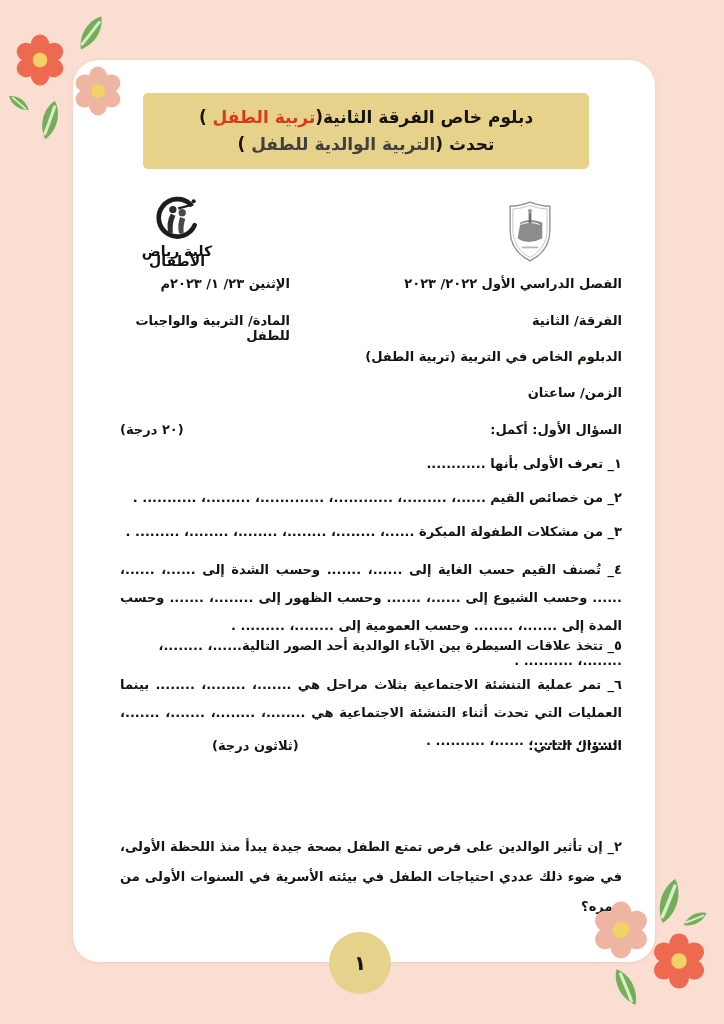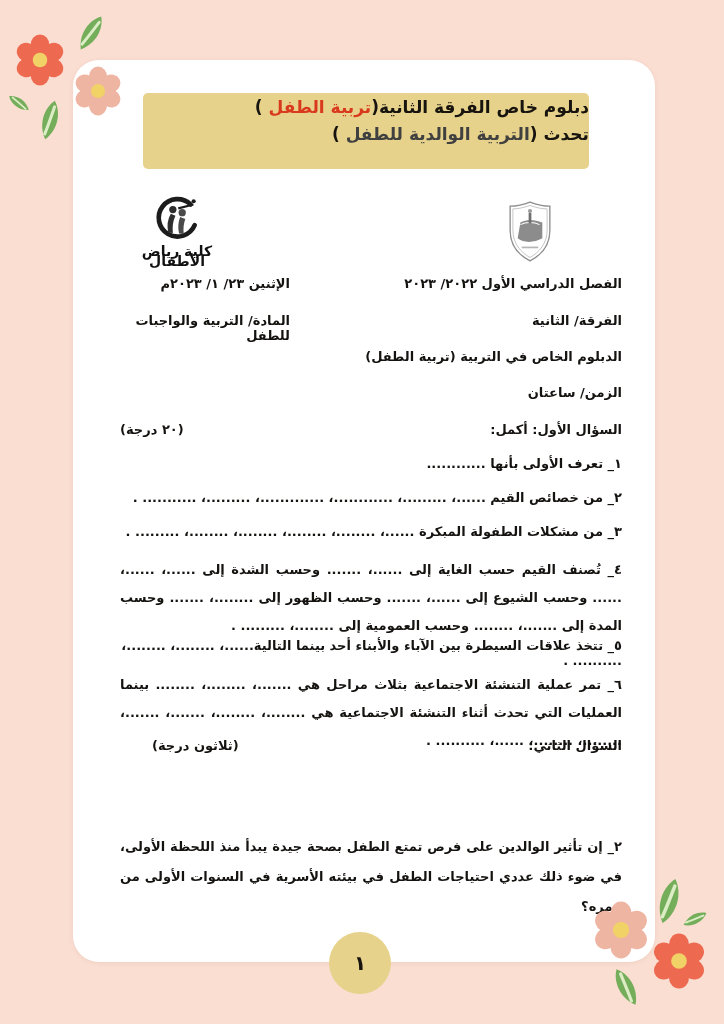--- a/index.html
+++ b/index.html
@@ -22,21 +22,22 @@
     box-shadow:0 1px 5px rgba(120,80,60,.10);
     z-index:1;
     direction:rtl;
   }
   
   .banner {
     position:absolute; left:70px; top:33px;
     width:446px; height:76px;
     background:#e6d28b;
     border-radius:5px;
-    padding-top:1px;
+    text-align:center;
+    padding-top:11px;
     font-weight:bold;
     font-size:17px;
     line-height:27px;
     color:#17130e;
   }
   .banner .hl-red   { color:#d93a1e; }
   .banner .hl-green { color:#404040; }
   
   .college-logo {
     position:absolute; left:68px; top:134px;
@@ -52,21 +53,21 @@
   
   .row, .q-header, .q-item {
     position:absolute; left:47px; right:33px;
     font-size:13px; font-weight:bold; color:#151310;
     direction:rtl;
   }
   .row { display:flex; justify-content:space-between; align-items:baseline; }
   .row .left-cell { width:170px; }
   .q-header { display:flex; justify-content:space-between; }
   .q-header .marks { white-space:nowrap; }
-  .q-header .marks.inset { margin-left:32px; }
+  .q-header .marks.inset { margin-left:92px; }
   .q-item.multi { text-align:justify; line-height:28px; }
   .q-item.multi30 { text-align:justify; line-height:30px; }
   
   .row-1 { top:216px; } .row-2 { top:253px; } .row-3 { top:289px; } .row-4 { top:325px; }
   .q1-header { top:362px; }
   .q1-i1 { top:396px; } .q1-i2 { top:430px; } .q1-i3 { top:464px; }
   .q1-i4 { top:496px; } .q1-i5 { top:578px; } .q1-i6 { top:611px; }
   .q2-header { top:678px; }
   .q2-i1 { top:710px; } .q2-i2 { top:772px; }
   
@@ -211,21 +212,21 @@
   </div>
 
   <div class="q-header q1-header">
     <span>السؤال الأول: أكمل:</span>
     <span class="marks">(٢٠ درجة)</span>
   </div>
   <div class="q-item q1-i1">١_ تعرف الأولى بأنها ............</div>
   <div class="q-item q1-i2">٢_ من خصائص القيم ......، .........، ............، .............، .........، ........... .</div>
   <div class="q-item q1-i3">٣_ من مشكلات الطفولة المبكرة ......، ........، ........، ........، ........، ......... .</div>
   <div class="q-item multi q1-i4">٤_ تُصنف القيم حسب الغاية إلى ......، ....... وحسب الشدة إلى ......، ......، ...... وحسب الشيوع إلى ......، ....... وحسب الظهور إلى ........، ....... وحسب المدة إلى .......، ........ وحسب العمومية إلى ........، ......... .</div>
-  <div class="q-item q1-i5">٥_ تتخذ علاقات السيطرة بين الآباء والأبناء أحد بينما التالية......، ........، ........، .......... .</div>
+  <div class="q-item q1-i5">٥_ تتخذ علاقات السيطرة بين الآباء الوالدية أحد الصور التالية......، ........، ........، .......... .</div>
   <div class="q-item multi q1-i6">٦_ تمر عملية التنشئة الاجتماعية بثلاث مراحل هي .......، ........، ........ بينما العمليات التي تحدث أثناء التنشئة الاجتماعية هي ........، ........، .......، .......، ........، ........، ......، .......... .</div>
 
   <div class="q-header q2-header">
     <span>السؤال الثاني:</span>
     <span class="marks inset">(ثلاثون درجة)</span>
   </div>
   <div class="q-item multi30 q2-i2">٢_ إن تأثير الوالدين على فرص تمتع الطفل بصحة جيدة يبدأ منذ اللحظة الأولى، في ضوء ذلك عددي احتياجات الطفل في بيئته الأسرية في السنوات الأولى من عمره؟</div>
 
 </div>
 

